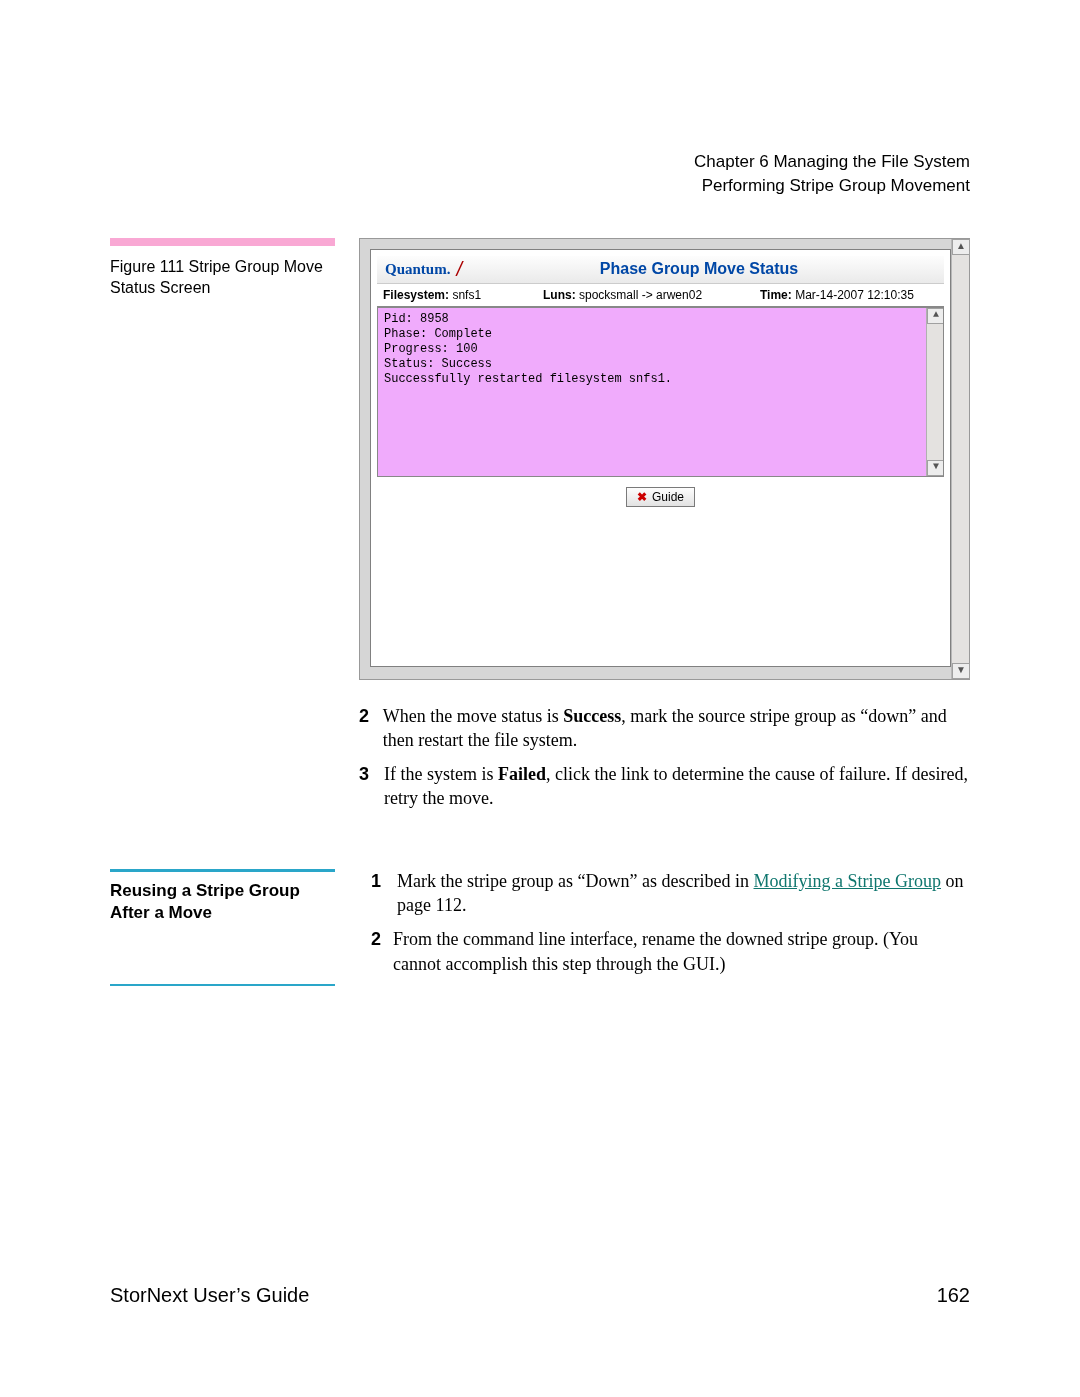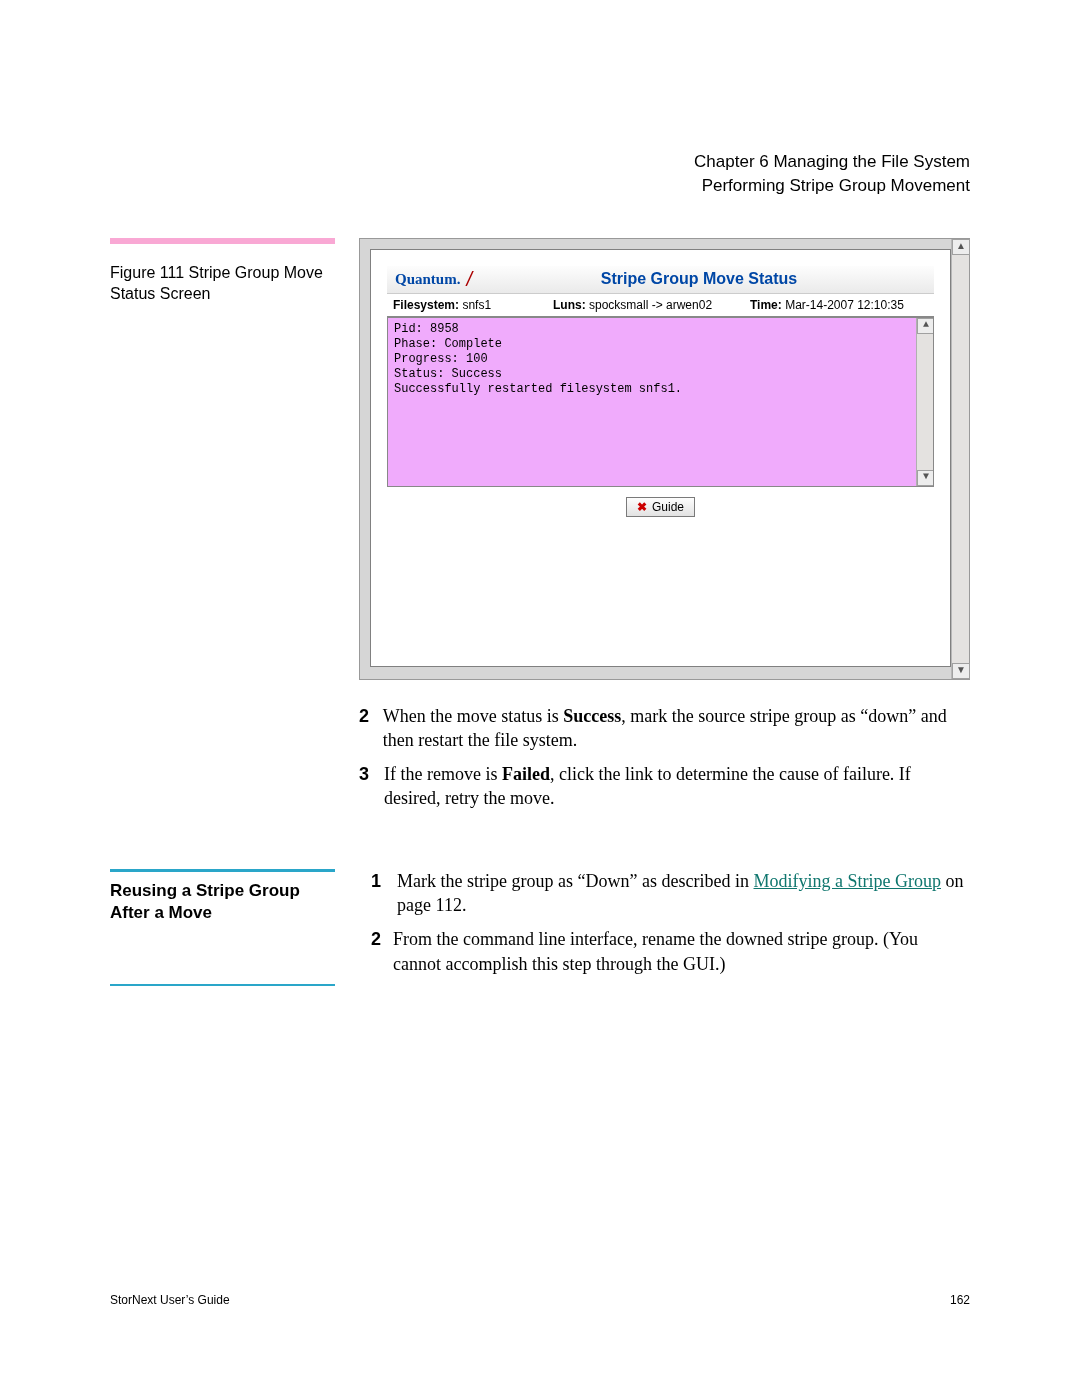--- a/index.html
+++ b/index.html
@@ -25,22 +25,22 @@
     margin-bottom: 40px;
   }
   .two-col {
     display: flex;
     gap: 24px;
     margin-top: 12px;
   }
   .left-col { width: 225px; }
   .right-col { flex: 1; }
   .left-col .rule-top {
-    border-top: 6px solid #f9a8d4;
-    padding-top: 18px;
+    border-top: 8px solid #f9a8d4;
+    padding-top: 10px;
   }
   .fig-caption {
     font-size: 16px;
     line-height: 1.35;
   }
   
   .shot-wrap {
     border: 1px solid #999;
     background: #d6d6d6;
     position: relative;
@@ -62,21 +62,21 @@
     font-size: 10px;
     line-height: 12px;
     text-align: center;
     color: #555;
   }
   .shot-inner {
     background: #fff;
     border: 1px solid #808080;
     height: 100%;
     position: relative;
-    padding: 16px;
+    padding: 6px;
   }
   .brand-bar {
     display: flex;
     align-items: center;
     height: 28px;
     border-bottom: 1px solid #ccc;
     background: linear-gradient(#fdfdfd,#eaeaea);
     padding: 0 8px;
   }
   .brand {
@@ -194,21 +194,21 @@
     font-size: 18px;
     line-height: 1.35;
   }
   .link { color: #0f766e; text-decoration: underline; }
   .footer {
     position: absolute;
     left: 110px; right: 110px;
     bottom: 90px;
     display: flex;
     justify-content: space-between;
-    font-size: 12px;
+    font-size: 20px;
   }
 </style>
 </head>
 <body>
 
 <div class="page">
 
   <div class="chapter-header">
     <div>Chapter 6  Managing the File System</div>
     <div>Performing Stripe Group Movement</div>
@@ -227,21 +227,21 @@
         <div class="shot-scroll-right">
           <div class="shot-scroll-btn" style="top:0">▲</div>
           <div class="shot-scroll-btn" style="bottom:0">▼</div>
         </div>
 
         <div class="shot-inner">
 
           <div class="brand-bar">
             <span class="brand">Quantum.</span>
             <span class="brand-slash">/</span>
-            <span class="brand-title">Stripe Group Move Status</span>
+            <span class="brand-title">Phase Group Move Status</span>
           </div>
 
           <div class="info-row">
             <div class="info-cell fs">
               <b>Filesystem:</b>
               <span>snfs1</span>
             </div>
             <div class="info-cell luns">
               <b>Luns:</b>
               <span>spocksmall -&gt; arwen02</span>
@@ -275,21 +275,21 @@
       <div class="body-text">
         <div class="num-item">
           <div class="n">2</div>
           <div>
             <span>When the move status is </span><b>Success</b><span>, mark the source stripe group as “down” and then restart the file system.</span>
           </div>
         </div>
         <div class="num-item">
           <div class="n">3</div>
           <div>
-            <span>If the remove is </span><b>Failed</b><span>, click the link to determine the cause of failure. If desired, retry the move.</span>
+            <span>If the system is </span><b>Failed</b><span>, click the link to determine the cause of failure. If desired, retry the move.</span>
           </div>
         </div>
       </div>
 
     </div>
   </div>
 
   <div class="section2">
     <div class="sec-left">
       <div class="sec-left-title">Reusing a Stripe Group After a Move</div>

